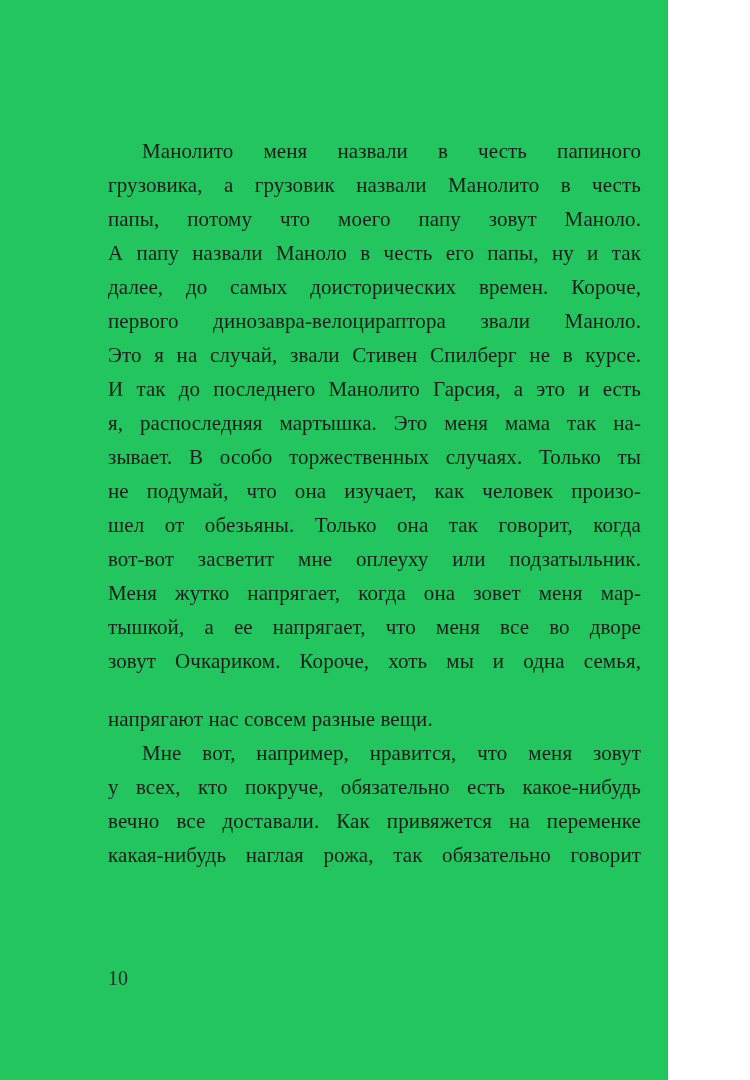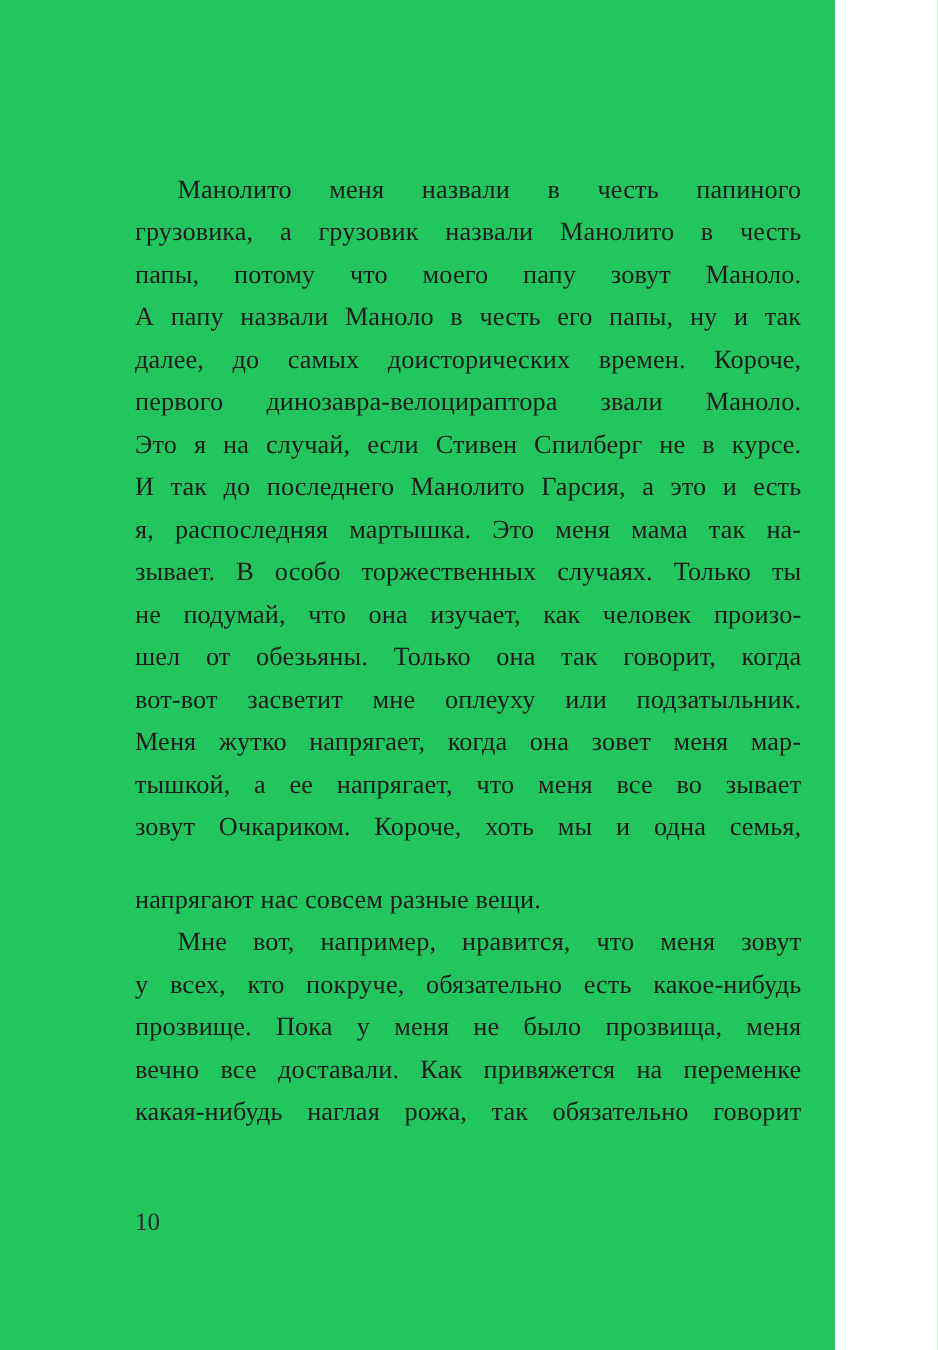--- a/index.html
+++ b/index.html
@@ -57,34 +57,33 @@
 
 <div class="page">
   <main class="text-block">
       <div class="paragraph">
         <div class="line first">Манолито меня назвали в честь папиного</div>
         <div class="line">грузовика, а грузовик назвали Манолито в честь</div>
         <div class="line">папы, потому что моего папу зовут Маноло.</div>
         <div class="line">А папу назвали Маноло в честь его папы, ну и так</div>
         <div class="line">далее, до самых доисторических времен. Короче,</div>
         <div class="line">первого динозавра-велоцираптора звали Маноло.</div>
-        <div class="line">Это я на случай, если Стивен Спилберг не в курсе.</div>
+        <div class="line">Это я на случай, звали Стивен Спилберг не в курсе.</div>
         <div class="line">И так до последнего Манолито Гарсия, а это и есть</div>
         <div class="line">я, распоследняя мартышка. Это меня мама так на-</div>
         <div class="line">зывает. В особо торжественных случаях. Только ты</div>
         <div class="line">не подумай, что она изучает, как человек произо-</div>
         <div class="line">шел от обезьяны. Только она так говорит, когда</div>
         <div class="line">вот-вот засветит мне оплеуху или подзатыльник.</div>
         <div class="line">Меня жутко напрягает, когда она зовет меня мар-</div>
-        <div class="line">тышкой, а ее напрягает, что меня все во зывает</div>
+        <div class="line">тышкой, а ее напрягает, что меня все во дворе</div>
         <div class="line">зовут Очкариком. Короче, хоть мы и одна семья,</div>
         <div class="line para-end">напрягают нас совсем разные вещи.</div>
       </div>
       <div class="paragraph">
         <div class="line first">Мне вот, например, нравится, что меня зовут</div>
         <div class="line">у всех, кто покруче, обязательно есть какое-нибудь</div>
-        <div class="line">прозвище. Пока у меня не было прозвища, меня</div>
         <div class="line">вечно все доставали. Как привяжется на переменке</div>
         <div class="line">какая-нибудь наглая рожа, так обязательно говорит</div>
       </div>
     </main>
   <div class="page-number">10</div>
 </div>
 
 </body></html>

